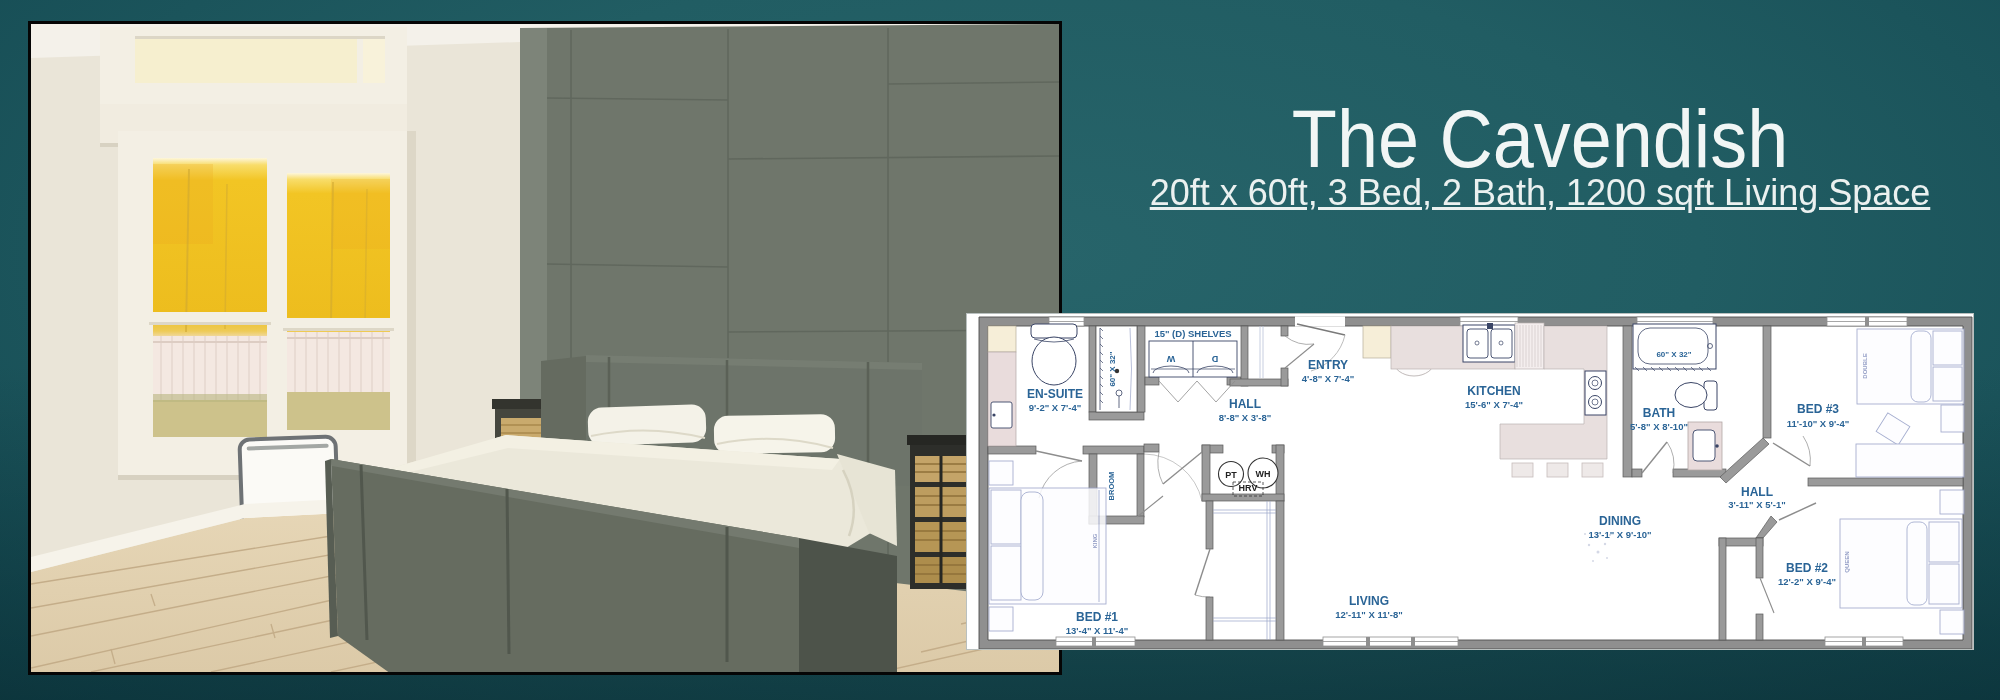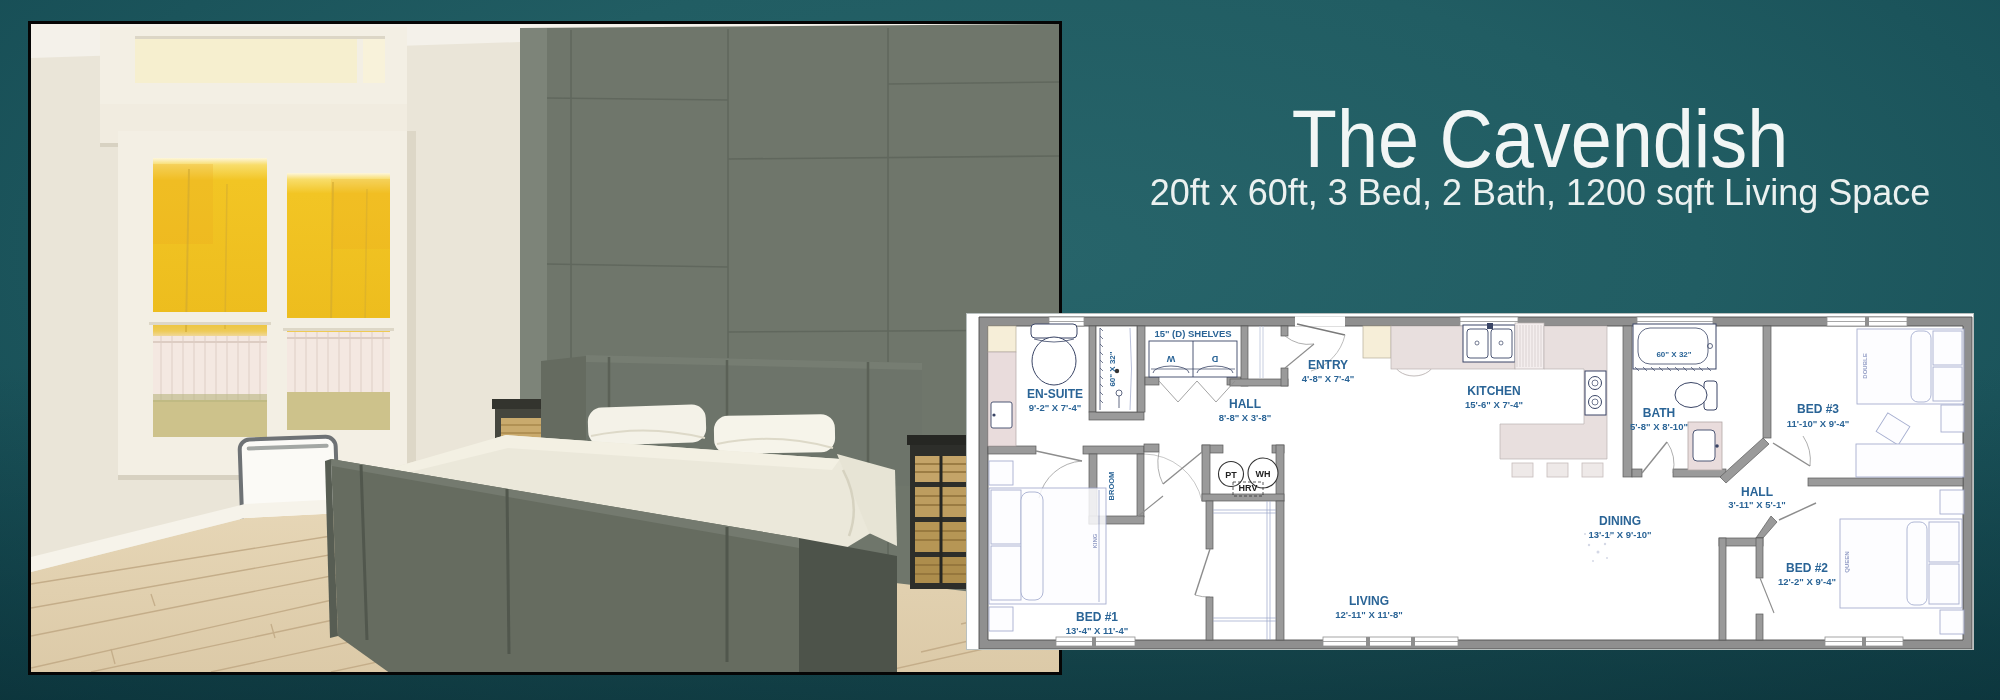--- a/index.html
+++ b/index.html
@@ -6,21 +6,21 @@
 body{width:2000px;height:700px;overflow:hidden;position:relative;
  font-family:"Liberation Sans",sans-serif;
  background:linear-gradient(180deg, rgba(0,20,26,0) 52%, rgba(0,22,28,0.38) 100%), radial-gradient(110% 140% at 52% 36%, #27646a 0%, #215d63 30%, #154b53 62%, #093138 100%);}
 .abs{position:absolute;}
 </style>
 </head>
 <body>
 
 <div class="abs" style="left:1080px;top:98px;width:920px;text-align:center;color:#f1f6f5;font-size:82px;line-height:1;transform:scaleX(0.90);">The Cavendish</div>
 
-<div class="abs" style="left:1080px;top:175px;width:920px;text-align:center;color:#ebf1f0;font-size:36px;line-height:1;">20ft x 60ft, 3 Bed, 2 Bath, 1200 sqft Living Space</div>
+<div class="abs" style="left:1080px;top:175px;width:920px;text-align:center;color:#ebf1f0;font-size:36px;line-height:1;text-decoration:underline;">20ft x 60ft, 3 Bed, 2 Bath, 1200 sqft Living Space</div>
 
 <div class="abs" id="photo" style="left:28px;top:21px;width:1028px;height:648px;border:3px solid #050505;background:#e9e4d8;overflow:hidden;">
 <svg width="1028" height="648" style="position:absolute;left:0;top:0;">
 <defs>
 <linearGradient id="wallg" x1="0" y1="0" x2="1" y2="0">
 <stop offset="0.5" stop-color="#eae5d8"></stop>
           <stop offset="1" stop-color="#d6cfbf"></stop>
 </linearGradient>
 <linearGradient id="glassL" x1="0" y1="0" x2="0" y2="1">
 <stop offset="0" stop-color="#fdf6dc"></stop>

